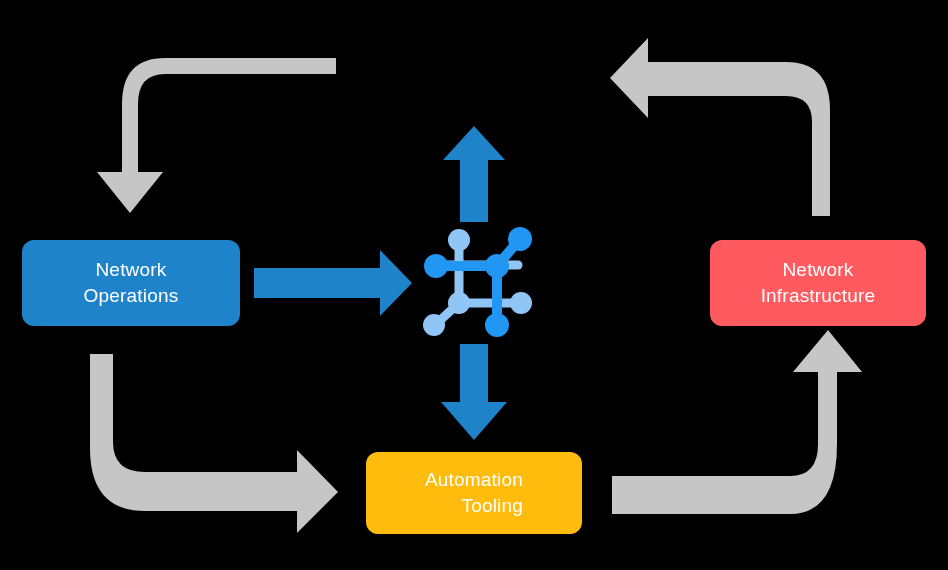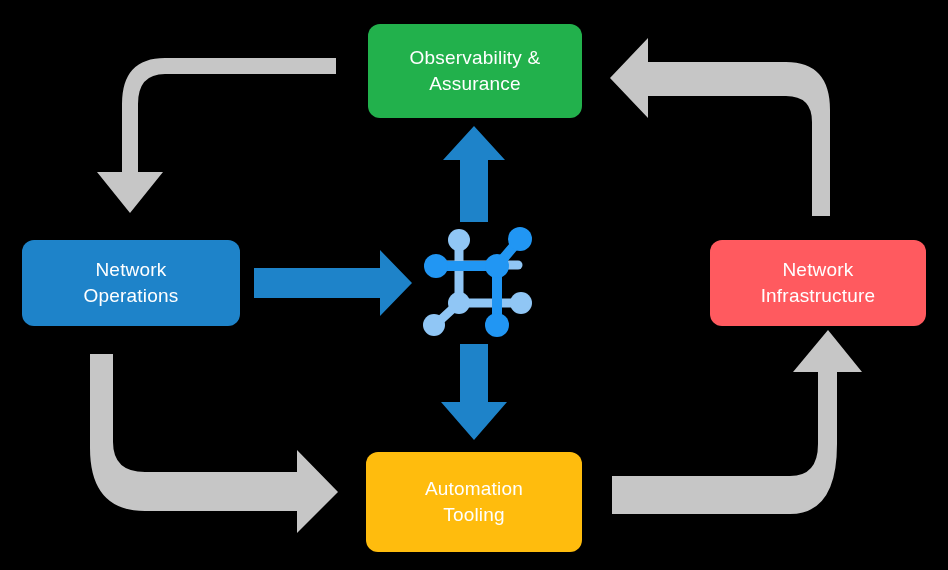--- a/index.html
+++ b/index.html
@@ -42,21 +42,21 @@
     padding: 6px 10px;
     z-index: 5;
   }
   .node-label {
     white-space: pre-line;
     display: block;
   }
   #box-observability { left: 368px; top: 24px;  width: 214px; height: 94px; }
   #box-operations    { left: 22px;  top: 240px; width: 218px; height: 86px; }
   #box-infrastructure{ left: 710px; top: 240px; width: 216px; height: 86px; }
-  #box-automation    { left: 366px; top: 452px; width: 216px; height: 100px; }
+  #box-automation    { left: 366px; top: 452px; width: 216px; height: 82px; text-align: right; }
 
   svg.layer { z-index: 2; }
   svg.icon-layer { z-index: 6; }
 </style>
 </head>
 <body style="background: rgb(0, 0, 0);">
 
 <div id="stage" style="background: rgb(0, 0, 0);">
 
   <svg class="layer" viewBox="0 0 948 570" width="948" height="570" xmlns="http://www.w3.org/2000/svg">
@@ -96,24 +96,20 @@
       <circle cx="521" cy="303" r="11" fill="#90C6F5"></circle>
       <circle cx="434" cy="325" r="11" fill="#90C6F5"></circle>
 
       <circle cx="436" cy="266" r="12" fill="#2196F3"></circle>
       <circle cx="497" cy="266" r="12" fill="#2196F3"></circle>
       <circle cx="520" cy="239" r="12" fill="#2196F3"></circle>
       <circle cx="497" cy="325" r="12" fill="#2196F3"></circle>
     </g>
   </svg>
 
-  <div class="node-box" id="box-observability" style="background: rgb(34, 177, 76);">
-    <span class="node-label">Observability &amp;
-Assurance</span>
-  </div>
 
   <div class="node-box" id="box-operations" style="background: rgb(30, 131, 201);">
     <span class="node-label">Network
 Operations</span>
   </div>
 
   <div class="node-box" id="box-infrastructure" style="background: rgb(255, 90, 95);">
     <span class="node-label">Network
 Infrastructure</span>
   </div>

